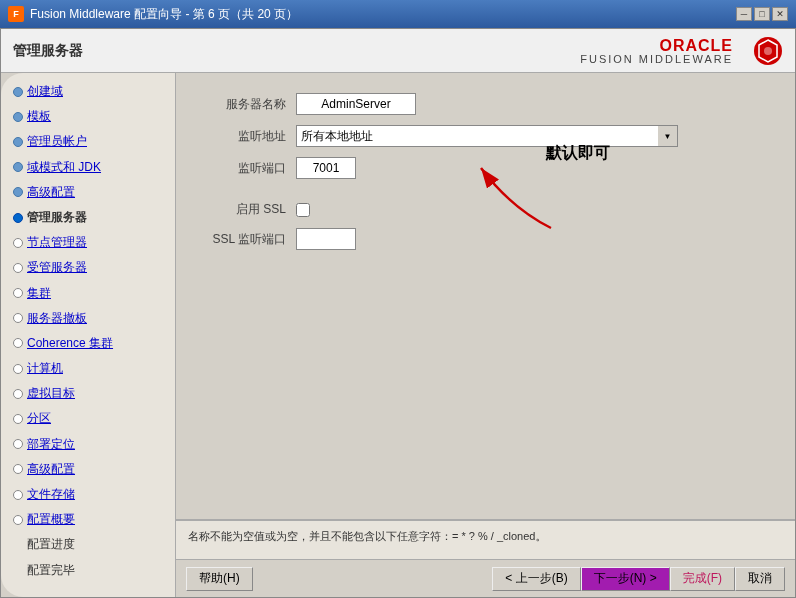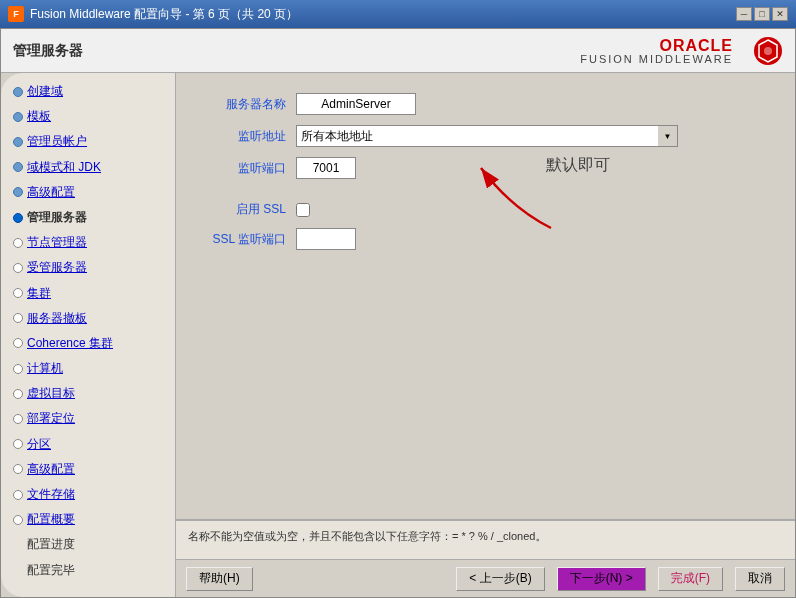--- a/index.html
+++ b/index.html
@@ -178,21 +178,21 @@
 
     .form-row {
       display: flex;
       align-items: center;
       margin-bottom: 10px;
     }
     .form-label {
       width: 80px;
       text-align: right;
       margin-right: 10px;
-      color: #1d4ed8;
+      color: #404040;
       font-size: 12px;
     }
     .form-input {
       height: 22px;
       border: 1px solid #888;
       background: white;
       padding: 0 4px;
       font-size: 12px;
       font-family: inherit;
       text-align: center;
@@ -234,47 +234,46 @@
       width: 14px;
       height: 14px;
       border: 1px solid #888;
       background: white;
       margin-left: 0;
     }
     .form-spacer {
       height: 6px;
     }
     .annotation-text {
-      color: #404040;
+      color: #000000;
       font-size: 16px;
-      font-weight: normal;
+      font-weight: bold;
       position: absolute;
       top: 70px;
       left: 370px;
-      margin-top: 12px;
     }
 
     
     .bottom-note {
       background: #e8e4dc;
       border-top: 2px solid #aaa;
       padding: 8px 12px;
       font-size: 11px;
       color: #333;
       min-height: 40px;
     }
 
     
     .button-bar {
       background: #d4d0c8;
       border-top: 1px solid #aaa;
       padding: 6px 10px;
       display: flex;
       justify-content: flex-end;
-      gap: 12px;
+      gap: 0;
       height: 38px;
       align-items: center;
     }
     .btn {
       height: 24px;
       padding: 0 12px;
       background: #d4d0c8;
       border: 1px solid #888;
       border-top-color: #eee;
       border-left-color: #eee;
@@ -383,25 +382,25 @@
       <div class="sidebar-item">
         <div class="sidebar-dot"></div>
         <span>计算机</span>
       </div>
       <div class="sidebar-item">
         <div class="sidebar-dot"></div>
         <span>虚拟目标</span>
       </div>
       <div class="sidebar-item">
         <div class="sidebar-dot"></div>
+        <span>分区</span>
+      </div>
+      <div class="sidebar-item">
+        <div class="sidebar-dot"></div>
         <span>部署定位</span>
-      </div>
-      <div class="sidebar-item">
-        <div class="sidebar-dot"></div>
-        <span>分区</span>
       </div>
       <div class="sidebar-item">
         <div class="sidebar-dot"></div>
         <span>高级配置</span>
       </div>
       <div class="sidebar-item">
         <div class="sidebar-dot"></div>
         <span>文件存储</span>
       </div>
       <div class="sidebar-item">

